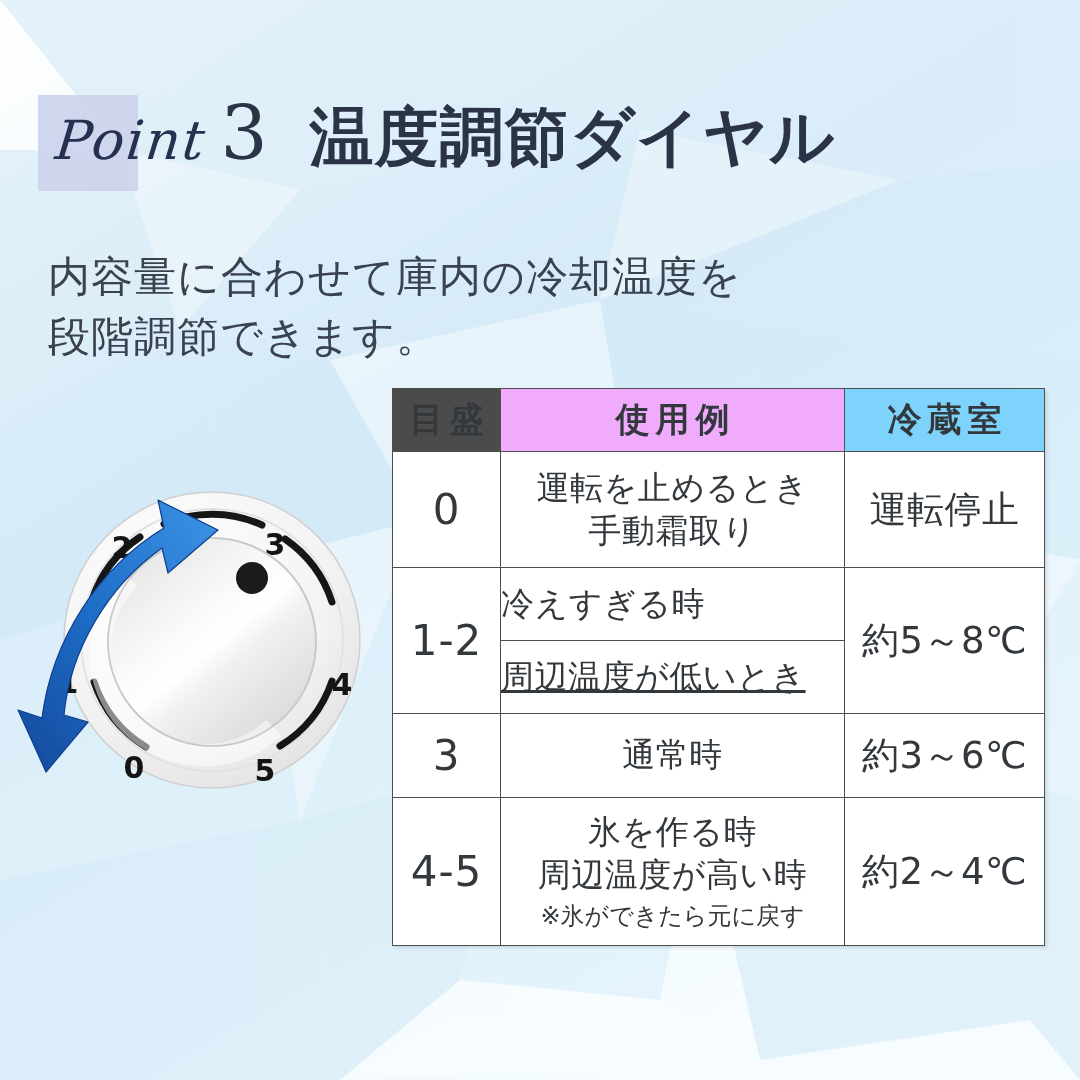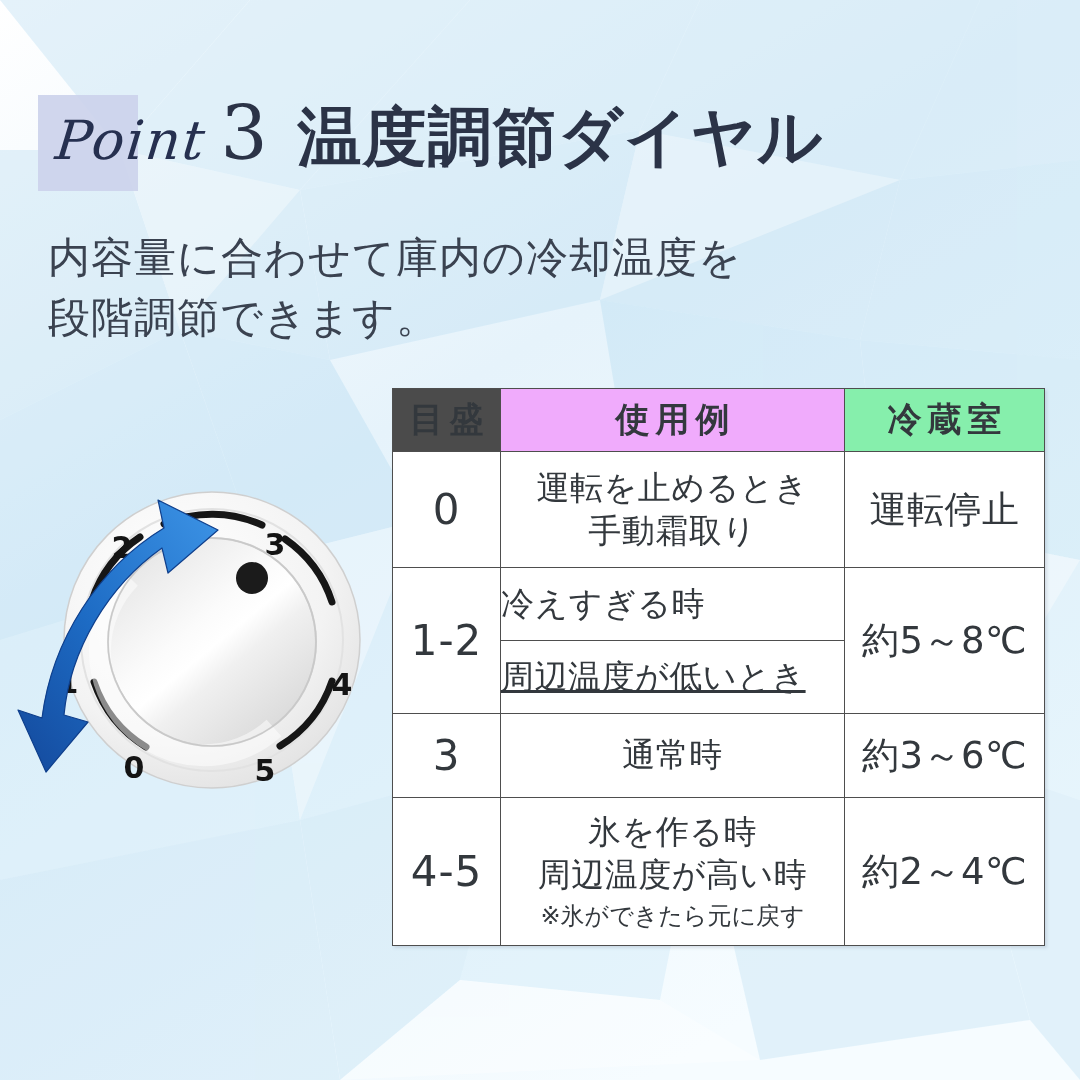--- a/index.html
+++ b/index.html
@@ -61,26 +61,26 @@
     margin-left: 14px;
     font-weight: 400;
   }
   .point-title {
     font-family: "DejaVu Sans", "Liberation Sans", sans-serif;
     font-size: 64px;
     font-weight: 700;
     color: #2b3347;
     letter-spacing: 1px;
     line-height: 1;
-    margin-left: 30px;
+    margin-left: 42px;
   }
   .subtitle {
     position: absolute;
     left: 48px;
-    top: 228px;
+    top: 247px;
     font-family: "DejaVu Sans", "Liberation Sans", sans-serif;
     font-size: 42px;
     line-height: 1.42;
     color: #3a4250;
     letter-spacing: 1px;
     font-weight: 400;
   }
   .subtitle div { white-space: nowrap; }
 
   
@@ -118,21 +118,21 @@
   .th-scale, .th-usage, .th-fridge {
     height: 62px;
     font-size: 34px;
     font-weight: 700;
     color: #ffffff;
     letter-spacing: 6px;
     text-indent: 6px;
   }
   .th-scale  { background: #4b4b4b; }
   .th-usage  { background: #f0abfc; }
-  .th-fridge { background: #86efac; }
+  .th-fridge { background: #7dd3fc; }
 
   .cell-scale { font-size: 42px; letter-spacing: 1px; color: #3a3f45; }
   .cell-usage { font-size: 33px; line-height: 1.3; letter-spacing: .5px; }
   .cell-fridge { font-size: 37px; letter-spacing: .5px; }
 
   .r0 { height: 116px; }
   .r3 { height: 84px; }
   .r45 { height: 148px; }
 
   .sub-tbl {

